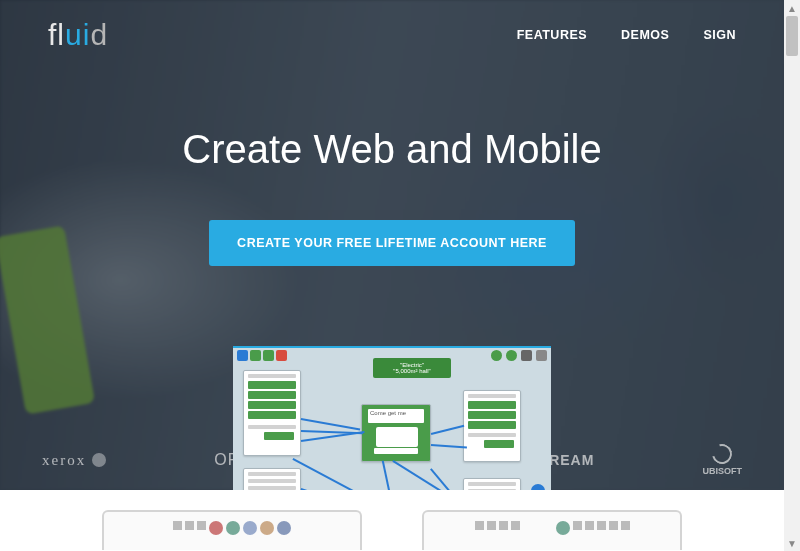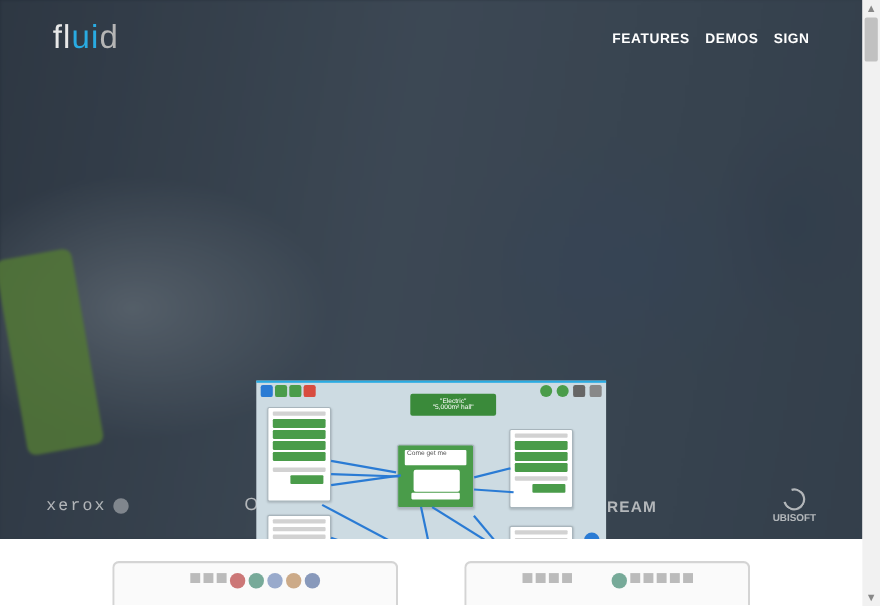--- a/index.html
+++ b/index.html
@@ -20,21 +20,21 @@
 .hero-bg::after { content:""; position:absolute; left:10px; top:230px; width:70px; height:180px; background:#7db83a; border-radius:8px; transform:rotate(-10deg); opacity:0.85; }
 .hero-overlay { position: absolute; inset: 0; background: rgba(30,40,50,0.45); }
 
 .topbar { position: relative; display: flex; align-items: center; padding: 18px 48px; z-index: 10; }
 .logo { display: flex; align-items: baseline; font-weight: 300; letter-spacing: 1px; }
 .logo .f { font-size: 30px; color: #e8e8e8; font-weight: 400; }
 .logo .l { font-size: 30px; color: #e8e8e8; font-weight: 300; }
 .logo .u { font-size: 30px; color: #29abe2; font-weight: 400; }
 .logo .i { font-size: 30px; color: #29abe2; font-weight: 400; position: relative; }
 .logo .d { font-size: 30px; color: #b5b5b5; font-weight: 300; }
-.nav { margin-left: auto; display: flex; align-items: center; gap: 14px; }
+.nav { margin-left: auto; display: flex; align-items: center; gap: 34px; }
 .nav a { color: #fff; text-decoration: none; font-size: 12.5px; font-weight: 600; letter-spacing: 0.5px; }
 .btn-outline { border: 1px solid #fff; padding: 8px 16px; border-radius: 3px; color: #fff; font-size: 12.5px; font-weight: 600; background: transparent; cursor: pointer; }
 .btn-primary { background: #29abe2; border: none; padding: 9px 18px; border-radius: 3px; color: #fff; font-size: 12.5px; font-weight: 600; cursor: pointer; letter-spacing: 0.3px; }
 
 .hero-content { position: relative; z-index: 5; text-align: center; padding-top: 52px; }
 .hero-title { color: #fff; font-size: 40px; font-weight: 300; line-height: 1.35; }
 .hero-cta { display: inline-block; margin-top: 44px; background: #29abe2; color: #fff; border: none; padding: 16px 28px; font-size: 12.5px; font-weight: 700; letter-spacing: 0.5px; border-radius: 3px; cursor: pointer; }
 
 .preview { position: absolute; left: 50%; transform: translateX(-50%); top: 346px; width: 318px; height: 178px; background: #cddbe2; border-top: 2px solid #29abe2; overflow: hidden; z-index: 6; }
 .preview-canvas { position: absolute; inset: 0; }
@@ -45,21 +45,21 @@
 .pv-bar { height:4px; margin:3px 4px; border-radius:1px; }
 .pv-grey { background:#d2d2d2; }
 .pv-btn { height:8px; margin:2px 4px; border-radius:1px; background:#4a9c4a; }
 .pv-line { position:absolute; background:#2a7bd4; height:1.5px; transform-origin:left center; }
 .pv-tooltip { position:absolute; background:#3a8a3a; color:#fff; width:78px; padding:4px 6px; font-size:6px; border-radius:2px; text-align:center; }
 .pv-dot-blue { width:14px; height:14px; background:#2a7bd4; border-radius:50%; }
 
 .client-bar { position: absolute; bottom: 14px; left: 0; right: 0; display: flex; align-items: center; justify-content: space-between; padding: 0 42px; z-index: 4; opacity: 0.7; }
 .client { color: #e8e8e8; font-size: 16px; display:flex; align-items:center; gap:6px; }
 .client .dot { width:14px; height:14px; border-radius:50%; background:rgba(232,232,232,0.6); }
-.client-xerox { font-family: Liberation Mono, monospace; letter-spacing: 2px; font-size:15px; }
+.client-xerox { font-family: Liberation Serif, serif; letter-spacing: 2px; font-size:15px; }
 .client-oracle { font-weight:300; letter-spacing:1px; }
 .client-ustream { font-weight:700; letter-spacing:1px; font-size:14px; }
 .client-ubisoft { display:flex; flex-direction:column; align-items:center; font-size:9px; font-weight:700; gap:2px; }
 .client-ubisoft .swirl { width:20px; height:20px; border:2.5px solid #e8e8e8; border-radius:50%; border-left-color:transparent; transform:rotate(30deg); }
 
 .below { position: absolute; top: 490px; left: 0; width: 784px; height: 61px; background: #fff; display:flex; justify-content:center; gap:60px; padding-top:20px; }
 .monitor { width:260px; height:40px; border:2px solid #d4d4d4; border-bottom:none; border-radius:6px 6px 0 0; background:#fafafa; position:relative; display:flex; align-items:flex-start; justify-content:center; padding-top:9px; gap:3px; overflow:hidden; }
 .mon-ico { width:9px; height:9px; background:#bbb; }
 .mon-av { width:14px; height:14px; border-radius:50%; background:#9aa; }
 </style>
@@ -80,22 +80,23 @@
     </div>
     <nav class="nav">
       <a href="#">FEATURES</a>
       <a href="#">DEMOS</a>
       <a href="#">SIGN</a>
     </nav>
   </div>
 
   <div class="hero-content">
     <h1 class="hero-title">
-      <br>
+      <span>Create Web and Mobile</span><br>
     </h1>
+    <button class="hero-cta">CREATE YOUR FREE LIFETIME ACCOUNT HERE</button>
   </div>
 
   <div class="preview">
     <div class="preview-canvas">
       <div class="pv-toolbar-l">
         <div class="pv-ico" style="background:#2a7bd4"></div>
         <div class="pv-ico" style="background:#4a9c4a"></div>
         <div class="pv-ico" style="background:#4a9c4a"></div>
         <div class="pv-ico" style="background:#d84c3f"></div>
       </div>

